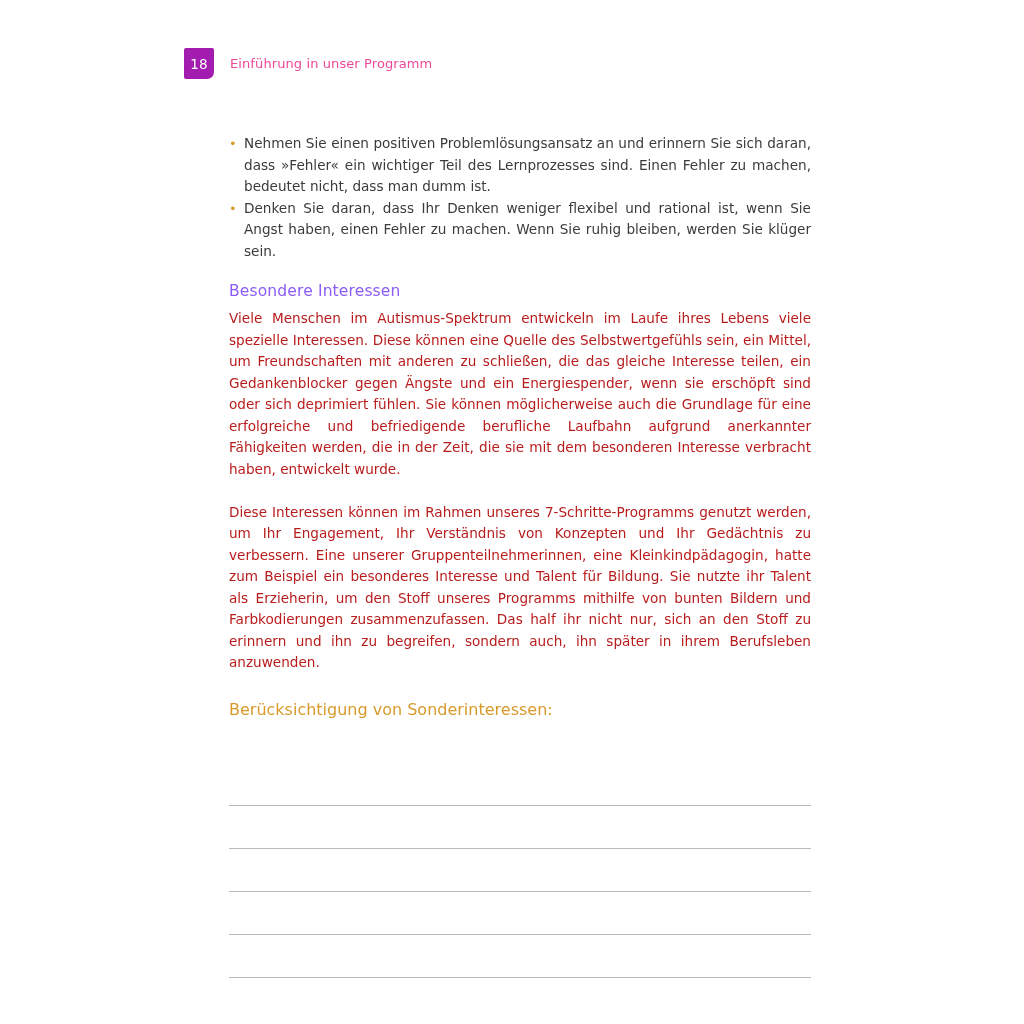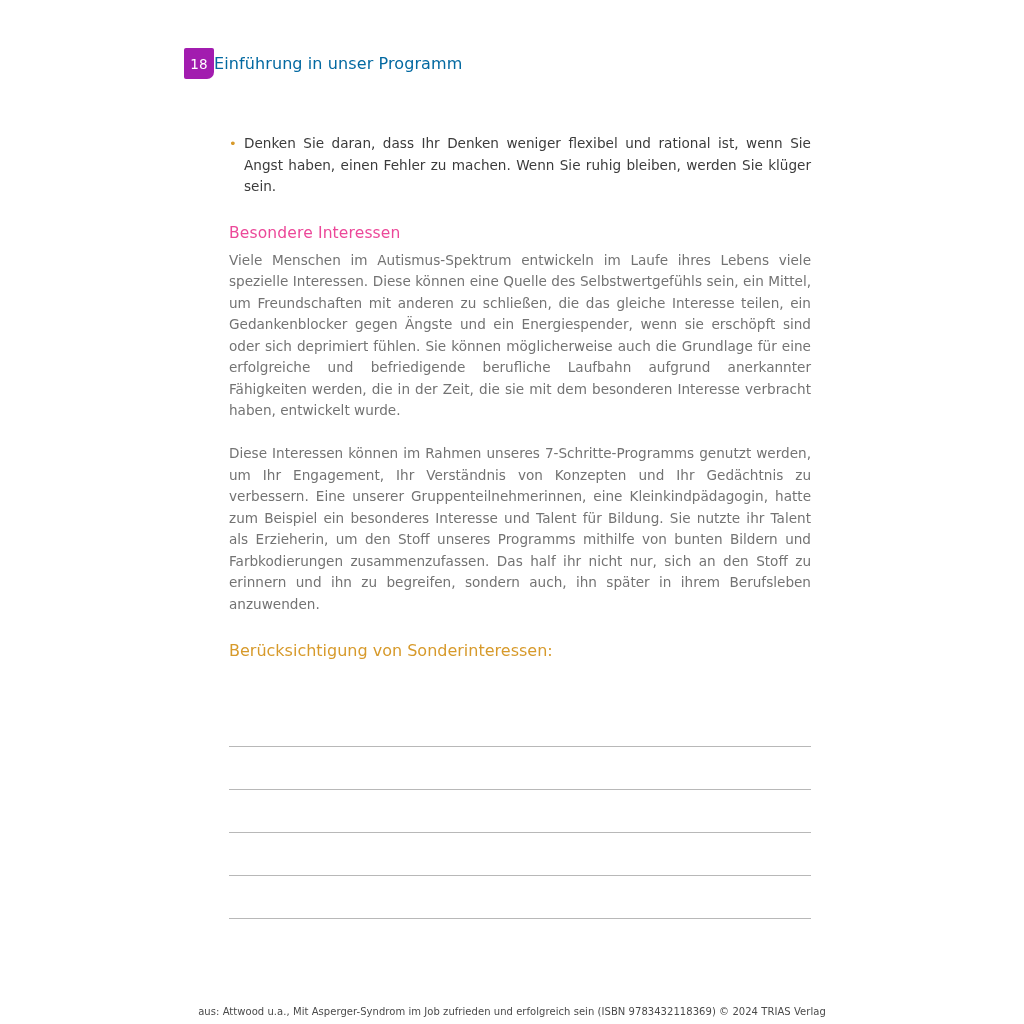--- a/index.html
+++ b/index.html
@@ -37,23 +37,23 @@
     background: #a21caf;
     color: #ffffff;
     font-size: 13.5px;
     display: flex;
     align-items: center;
     justify-content: center;
     border-radius: 2px 2px 7px 2px;
     letter-spacing: 0.2px;
   }
   .header-title {
-    margin-left: 0;
-    font-size: 16px;
-    color: #0369a1;
+    margin-left: 16px;
+    font-size: 13px;
+    color: #ec4899;
     letter-spacing: 0.1px;
   }
 
   
   .content {
     position: absolute;
     left: 229px;
     top: 133px;
     width: 582px;
   }
@@ -76,33 +76,33 @@
     content: "•";
     position: absolute;
     left: 0;
     top: 0;
     color: #d79a2b;
     font-size: 13px;
     line-height: 21.5px;
   }
 
   h2.section-heading {
-    color: #ec4899;
+    color: #8b5cf6;
     font-size: 15.5px;
     font-weight: normal;
-    margin: 26px 0 7px 0;
+    margin: 20px 0 7px 0;
     letter-spacing: 0.15px;
   }
 
   p.body-text {
     font-size: 13.6px;
     line-height: 21.5px;
     margin: 8px 0 0 0;
     text-align: justify;
-    color: #737373;
+    color: #b91c1c;
   }
   p.body-text + p.body-text {
     margin-top: 21.5px;
   }
 
   h3.sub-heading {
     color: #d79a2b;
     font-size: 16px;
     font-weight: normal;
     margin: 26px 0 3px 0;
@@ -135,20 +135,21 @@
 <div class="page">
 
   <div class="header">
     <div class="page-badge">18</div>
     <div class="header-title">Einführung in unser Programm</div>
   </div>
 
   <div class="content">
 
     <ul class="bullets">
+      <li>Nehmen Sie einen positiven Problemlösungsansatz an und erinnern Sie sich daran, dass »Fehler« ein wichtiger Teil des Lernprozesses sind. Einen Fehler zu machen, bedeutet nicht, dass man dumm ist.</li>
       <li>Denken Sie daran, dass Ihr Denken weniger flexibel und rational ist, wenn Sie Angst haben, einen Fehler zu machen. Wenn Sie ruhig bleiben, werden Sie klüger sein.</li>
     </ul>
 
     <h2 class="section-heading">Besondere Interessen</h2>
 
     <p class="body-text">Viele Menschen im Autismus-Spektrum entwickeln im Laufe ihres Lebens viele spezielle Interessen. Diese können eine Quelle des Selbstwertgefühls sein, ein Mittel, um Freundschaften mit anderen zu schließen, die das gleiche Interesse teilen, ein Gedankenblocker gegen Ängste und ein Energiespender, wenn sie erschöpft sind oder sich deprimiert fühlen. Sie können möglicherweise auch die Grundlage für eine erfolgreiche und befriedigende berufliche Laufbahn aufgrund anerkannter Fähigkeiten werden, die in der Zeit, die sie mit dem besonderen Interesse verbracht haben, entwickelt wurde.</p>
     <p class="body-text">Diese Interessen können im Rahmen unseres 7-Schritte-Programms genutzt werden, um Ihr Engagement, Ihr Verständnis von Konzepten und Ihr Gedächtnis zu verbessern. Eine unserer Gruppenteilnehmerinnen, eine Kleinkindpädagogin, hatte zum Beispiel ein besonderes Interesse und Talent für Bildung. Sie nutzte ihr Talent als Erzieherin, um den Stoff unseres Programms mithilfe von bunten Bildern und Farbkodierungen zusammenzufassen. Das half ihr nicht nur, sich an den Stoff zu erinnern und ihn zu begreifen, sondern auch, ihn später in ihrem Berufsleben anzuwenden.</p>
 
     <h3 class="sub-heading">Berücksichtigung von Sonderinteressen:</h3>
 
@@ -156,15 +157,14 @@
     <div class="write-lines">
       <div class="write-line"></div>
       <div class="write-line"></div>
       <div class="write-line"></div>
       <div class="write-line"></div>
       <div class="write-line"></div>
     </div>
 
   </div>
 
-  <div class="footer">aus: Attwood u.a., Mit Asperger-Syndrom im Job zufrieden und erfolgreich sein (ISBN 9783432118369) © 2024 TRIAS Verlag</div>
 
 </div>
 
 </body></html>

